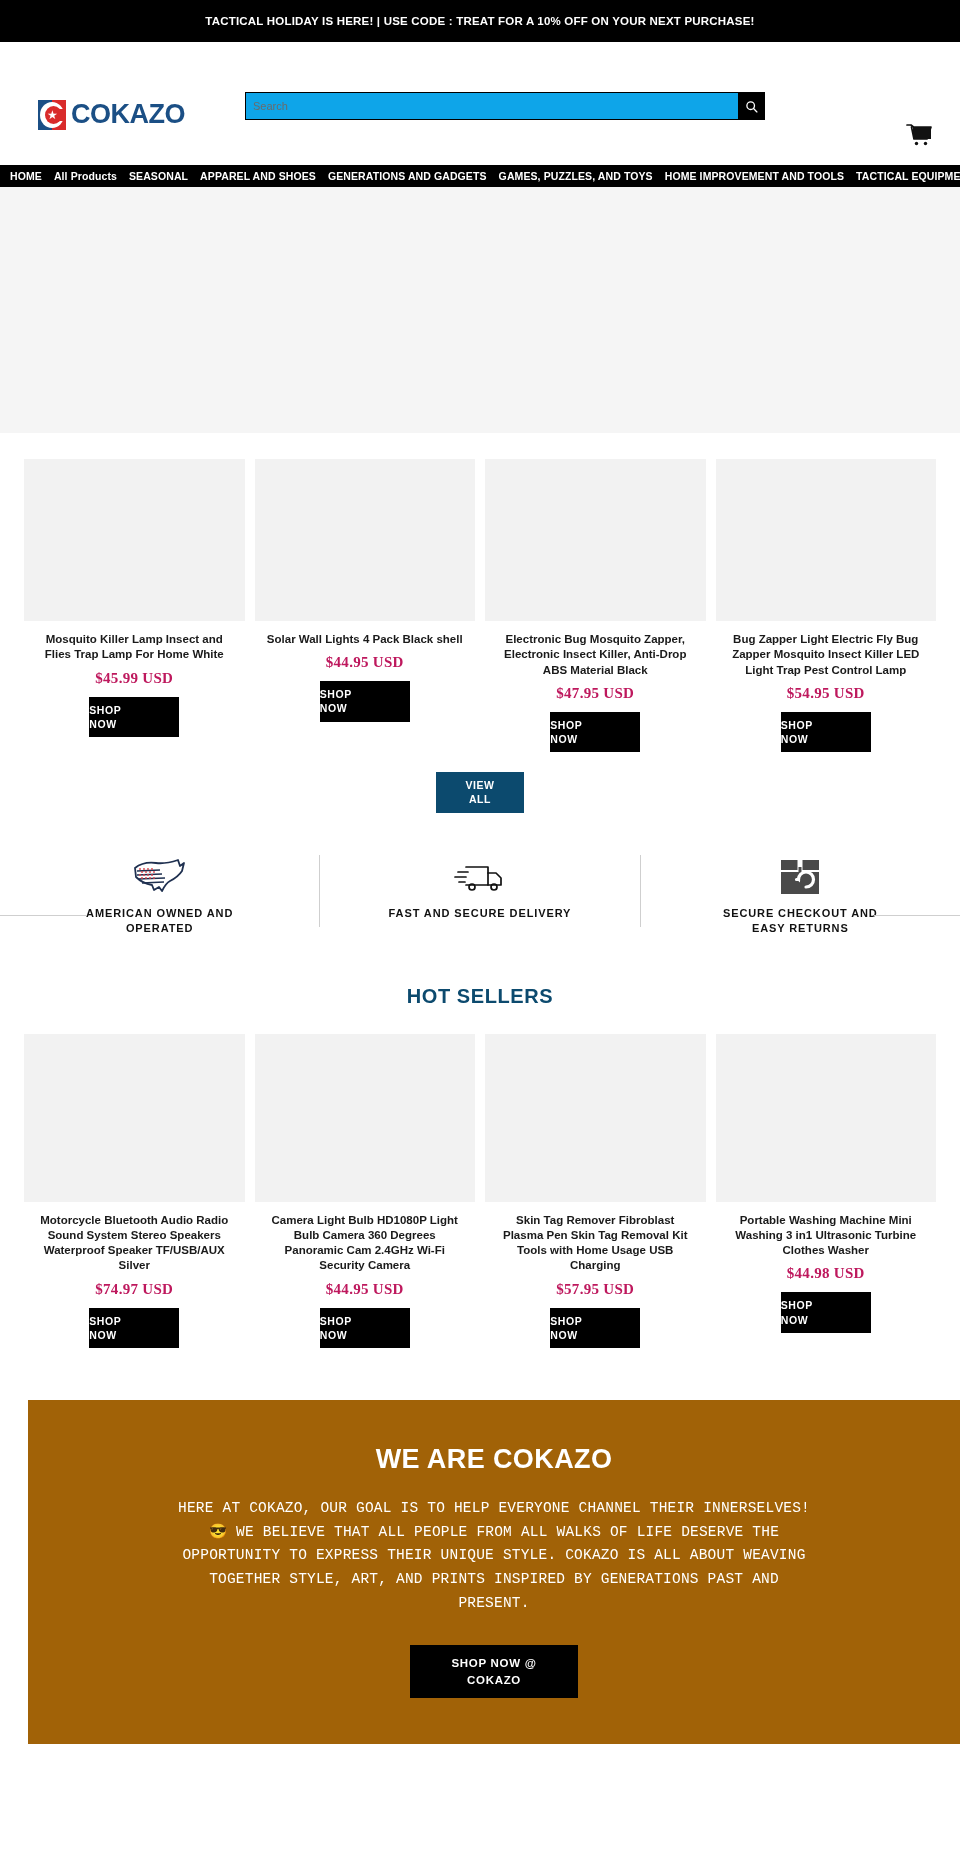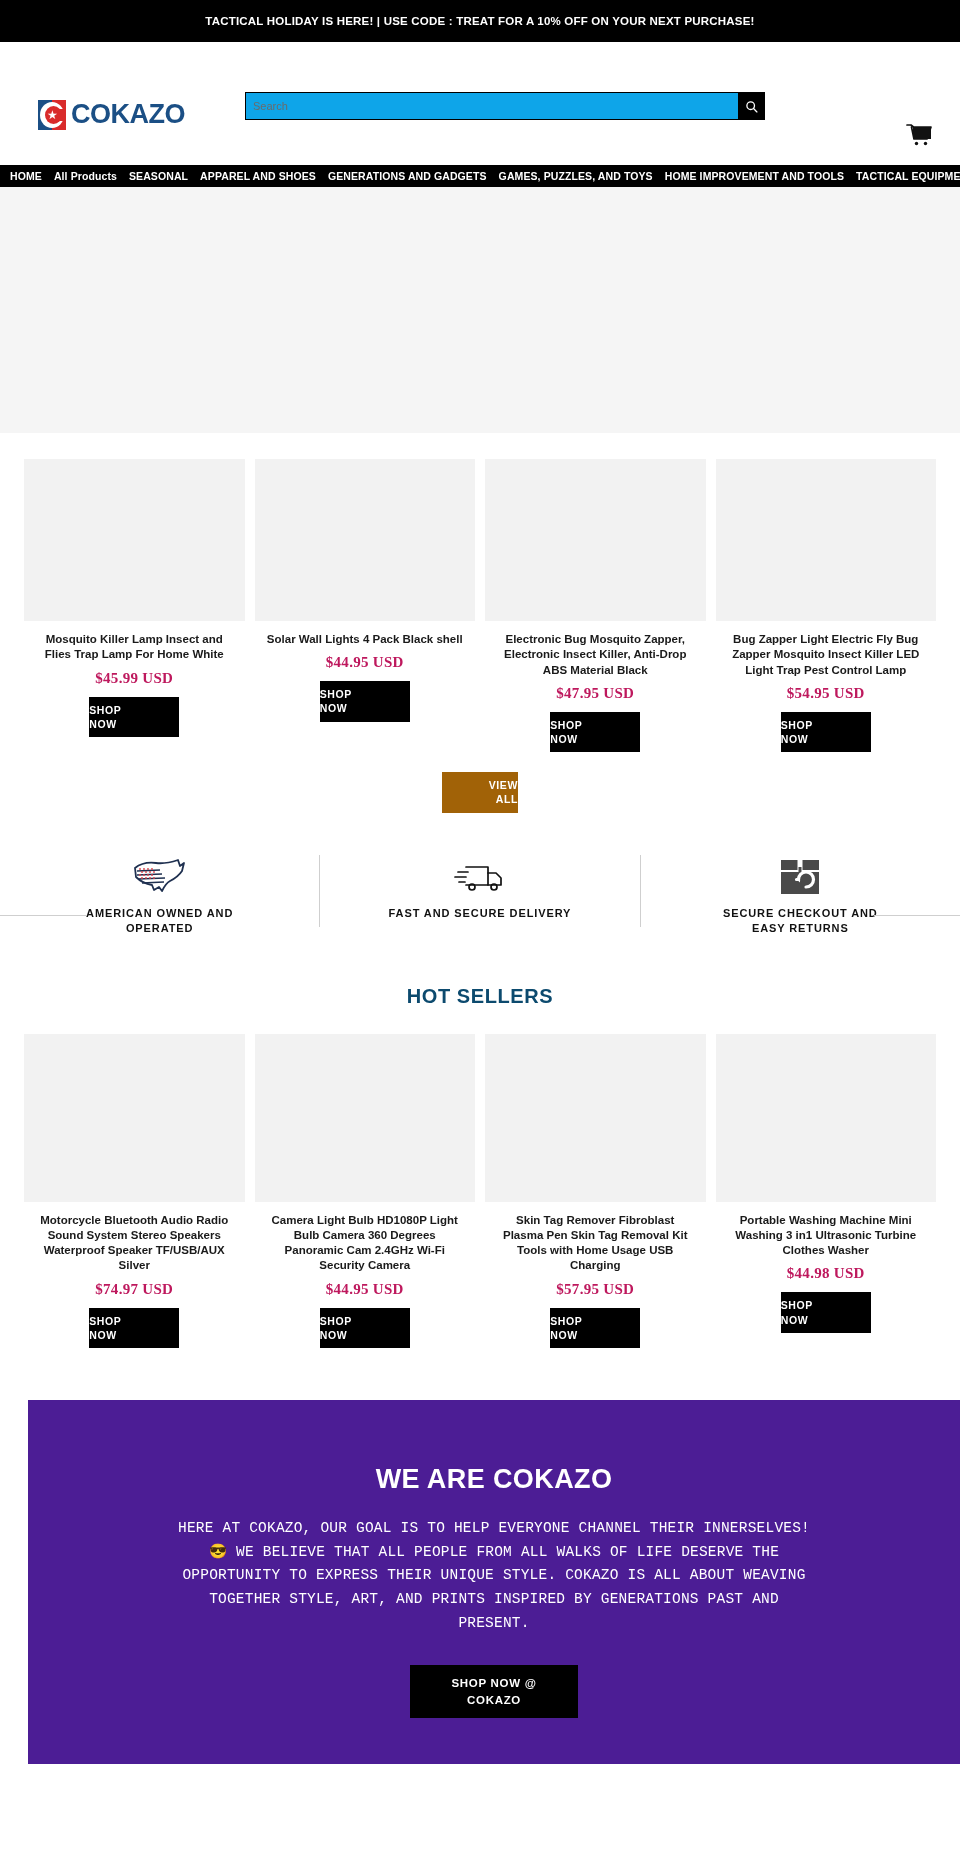--- a/index.html
+++ b/index.html
@@ -184,28 +184,28 @@
     border: none;
     cursor: pointer;
     font-family: "Liberation Sans", sans-serif;
   }
   .viewall-row {
     display: flex;
     justify-content: center;
     margin-top: 20px;
   }
   .viewall-btn {
-    background: #a16207;
+    background: #0c4a6e;
     color: #ffffff;
-    width: 76px;
+    width: 88px;
     padding: 6px 0;
     font-size: 10.5px;
     font-weight: 700;
     letter-spacing: 0.6px;
-    text-align: right;
+    text-align: center;
     line-height: 1.35;
     border: none;
     cursor: pointer;
     font-family: "Liberation Sans", sans-serif;
   }
 
   
   .features {
     display: flex;
     align-items: center;
@@ -258,23 +258,23 @@
     font-weight: 700;
     letter-spacing: 0.6px;
     margin: 38px 0 26px 0;
     color: #0c4a6e;
   }
 
   .grid2 .card-img { height: 168px; }
 
   
   .about {
-    background: #4c1d95;
+    background: #a16207;
     margin-top: 52px;
-    padding: 64px 0 46px 0;
+    padding: 44px 0 46px 0;
     text-align: center;
     color: #ffffff;
     margin-left: 28px;
   }
   .about h2 {
     font-size: 27px;
     font-weight: 700;
     letter-spacing: 0.4px;
     margin-bottom: 22px;
   }

